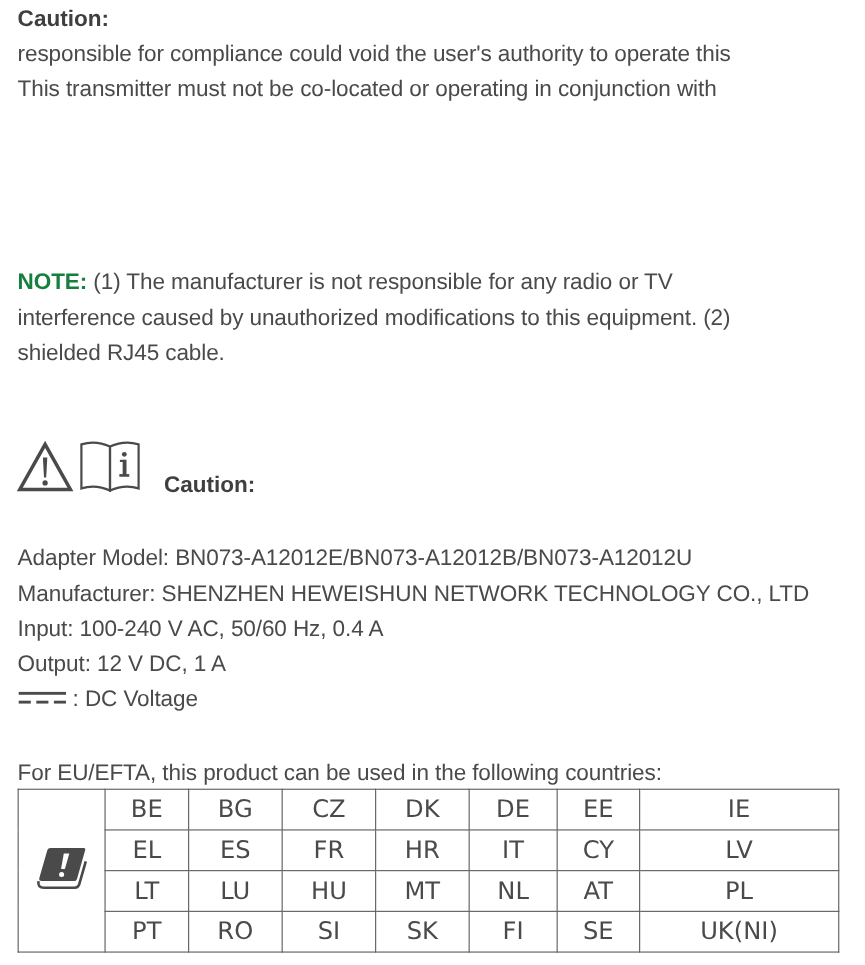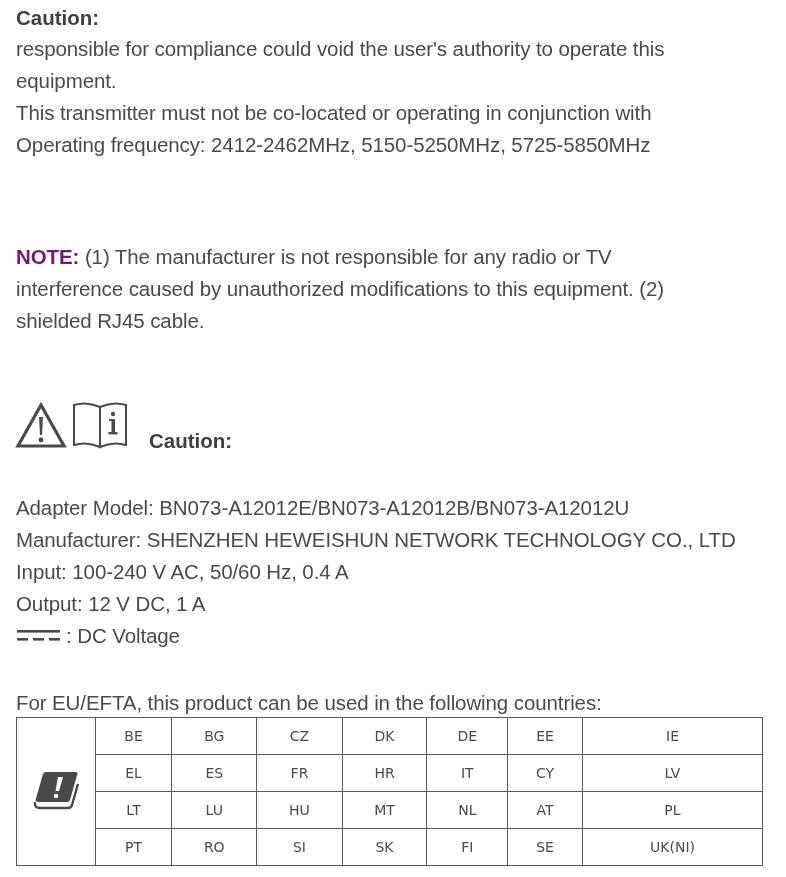--- a/index.html
+++ b/index.html
@@ -2,50 +2,48 @@
 <html><head>
 <meta charset="utf-8">
 <style>
   html, body { margin: 0; padding: 0; background: #ffffff; }
   body {
     width: 786px; height: 877px; overflow: hidden; position: relative;
     font-family: "Liberation Sans", "DejaVu Sans", sans-serif;
     color: #4a4a4a;
   }
   .line { font-size: 20.5px; line-height: 32px; white-space: nowrap; letter-spacing: -0.1px; }
-  .bold { font-weight: bold; color: #701a75; }
+  .bold { font-weight: bold; color: #15803d; }
   .heading { position: absolute; left: 16px; top: 3px; font-size: 20.5px; font-weight: bold; color: #3f3f3f; line-height: 30px;}
   #sec1 { position: absolute; left: 16px; top: 33px; }
   #sec2 { position: absolute; left: 16px; top: 241px; }
   #icons { position: absolute; left: 15px; top: 403px; height: 50px; display: flex; align-items: flex-end; }
   #icons .ctitle { font-size: 20.5px; font-weight: bold; color: #3f3f3f; margin-left: 20px; line-height: 24px; margin-bottom: 0px; }
   #sec3 { position: absolute; left: 16px; top: 456px; margin-top: 36px; }
   .dcrow { display: flex; align-items: center; }
   #eu-intro { position: absolute; left: 16px; top: 671px; margin-top: 16px; }
   table.countries {
     position: absolute; left: 16px; top: 717px;
     border-collapse: collapse; width: 747px;
   }
   table.countries td {
     border: 1.5px solid #5a5a5a; text-align: center;
-    font-family: "DejaVu Sans", sans-serif; font-size: 14px; color: #4a4a4a;
+    font-family: "DejaVu Sans", sans-serif; font-size: 22px; color: #4a4a4a;
     height: 36px; padding: 0;
   }
   table.countries td.iconcell { width: 78px; }
 </style>
 </head>
 <body>
 
 <div class="heading">Caution:</div>
 
 <div id="sec1">
   <div class="line">responsible for compliance could void the user's authority to operate this</div>
-  <div class="line">equipment.</div>
   <div class="line">This transmitter must not be co-located or operating in conjunction with</div>
-  <div class="line">Operating frequency: 2412-2462MHz, 5150-5250MHz, 5725-5850MHz</div>
 </div>
 
 <div id="sec2">
   <div class="line"><span class="bold">NOTE:</span><span> (1) The manufacturer is not responsible for any radio or TV</span></div>
   <div class="line">interference caused by unauthorized modifications to this equipment. (2)</div>
   <div class="line">shielded RJ45 cable.</div>
 </div>
 
 <div id="icons">
   <span>

